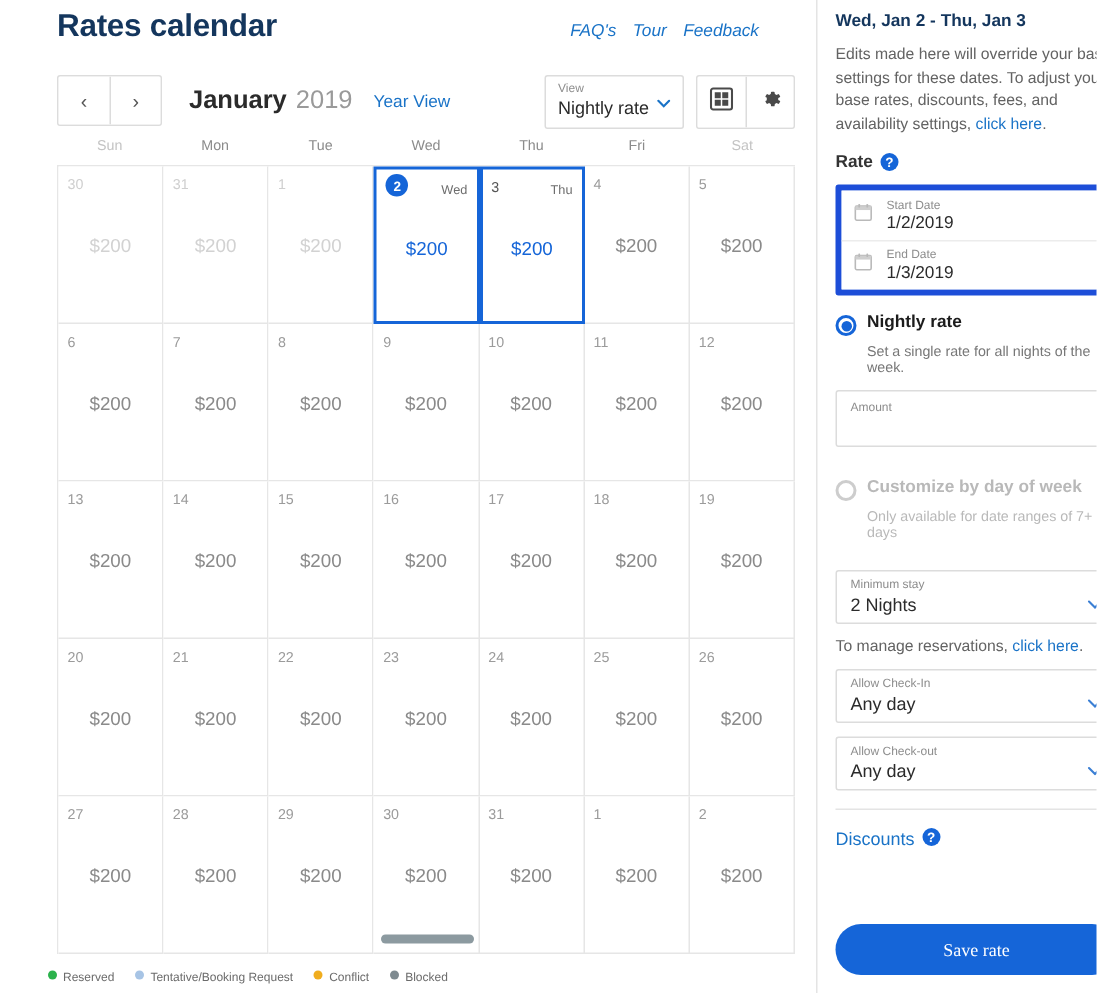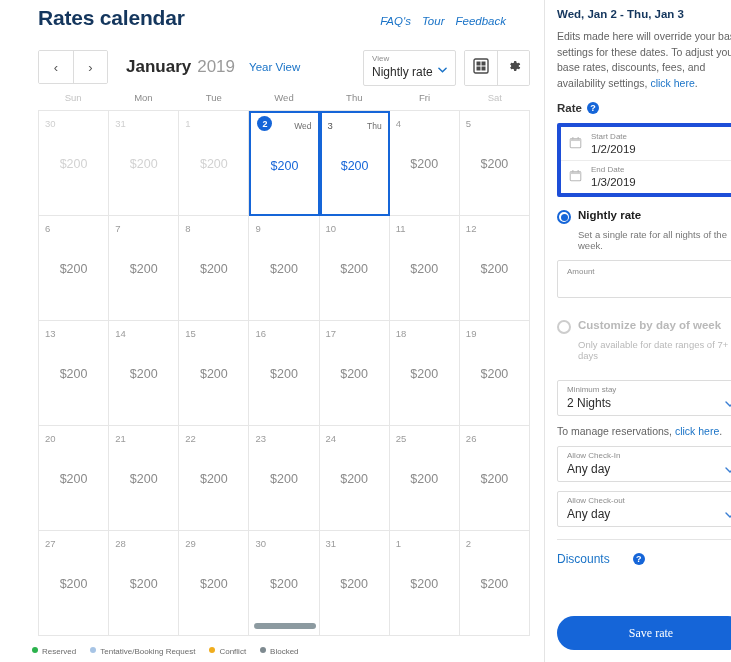--- a/index.html
+++ b/index.html
@@ -107,21 +107,21 @@
   .selectbox { border: 1px solid #dcdcdc; border-radius: 2px; height: 36px; padding: 4px 9px 0 9px;
                margin-bottom: 9px; background: #fff; position: relative; cursor: pointer; }
   .selectbox .lab { font-size: 8px; color: #8d8d8d; line-height: 10px; }
   .selectbox .val { font-size: 12px; color: #2b2b2b; line-height: 16px; }
   .selectbox .caret { position: absolute; right: 9px; top: 12px; }
 
   .note { font-size: 10.5px; color: #636363; margin: 9px 0 9px 0; }
 
   .divider { border-top: 1px solid #e4e4e4; margin: 12px 0 10px 0; }
   .disc-row { display: flex; align-items: center; justify-content: space-between; cursor: pointer; }
-  .disc-left { display: flex; align-items: center; gap: 23px; font-size: 12px; color: #1a73c7; }
+  .disc-left { display: flex; align-items: flex-start; gap: 5px; font-size: 12px; color: #1a73c7; }
 
   .save-btn { position: absolute; left: 12px; right: 10px; bottom: 12px; height: 34px;
               background: #1565d8; color: #fff; border: none; border-radius: 17px;
               font-size: 12px; font-family: Liberation Serif, serif; cursor: pointer; }
 </style>
 </head>
 <body>
 
 <div class="app">
 

